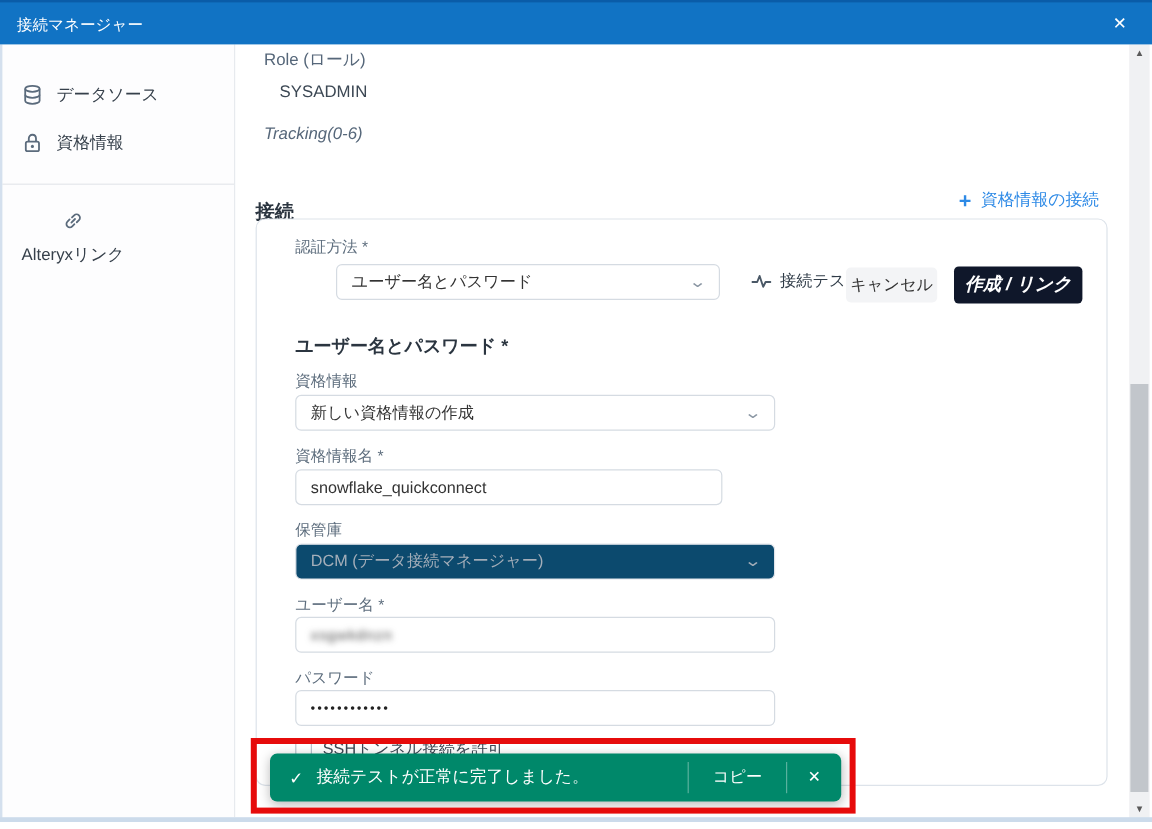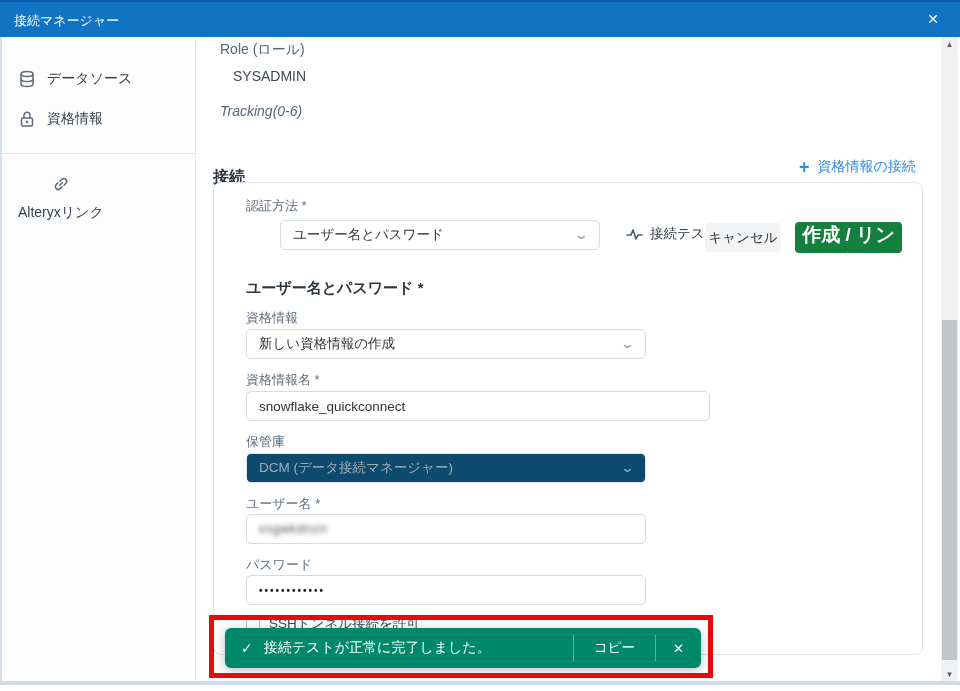--- a/index.html
+++ b/index.html
@@ -52,22 +52,22 @@
   .select.disabled { background:#0c4a6e; border-color:#e0e4ea; color:#a4aeb9; cursor:default; }
   .select.disabled .chev { color:#a4aeb9; }
 
   .obscured { filter:blur(2.5px); color:#444; font-size:12px; letter-spacing:1px; }
   .pwdots { font-size:10px; letter-spacing:2px; color:#222; font-weight:bold; }
 
   .test-btn { position:absolute; display:flex; align-items:center; gap:7px; cursor:pointer;
     font-size:13.5px; color:#2f3b47; background:none; border:none; }
   .cancel-btn { position:absolute; background:#f3f4f6; border:none; border-radius:4px;
     font-size:13.5px; color:#333; cursor:pointer; font-family:inherit; }
-  .create-btn { position:absolute; background:#15803d; border:none; border-radius:4px;
-    font-size:19px; color:#fff; cursor:pointer; font-weight:bold; font-family:inherit; }
+  .create-btn { position:absolute; background:#0f172a; border:none; border-radius:4px;
+    font-size:15px; color:#fff; cursor:pointer; font-weight:bold; font-family:inherit;font-style:italic; }
 
   .check-row { position:absolute; display:flex; align-items:center; gap:9px; }
   .check-row .box { width:14px; height:14px; border:1px solid #b9c2cc; border-radius:3px; background:#fff; }
   .check-row .clbl { font-size:13.5px; color:#3c4854; }
 
   
   .toast { position:absolute; left:225px; top:628px; width:476px; height:40px; background:#00886a;
     border-radius:6px; box-shadow:0 2px 10px rgba(0,0,0,.28); display:flex; align-items:center;
     z-index:20; color:#fff; }
   .toast .check { margin-left:16px; font-size:14px; }
@@ -159,21 +159,21 @@
 
       <span class="bold-head" style="left:32px; top:96px;">ユーザー名とパスワード *</span>
 
       <span class="f-label" style="left:32px; top:126px;">資格情報</span>
       <div class="select" style="left:32px; top:146px; width:400px;">
         <span>新しい資格情報の作成</span>
         <span class="chev">⌄</span>
       </div>
 
       <span class="f-label" style="left:32px; top:188px;">資格情報名 *</span>
-      <div class="input" style="left:32px; top:208px; width:464px;">
+      <div class="input" style="left:32px; top:208px; width:356px;">
         <span>snowflake_quickconnect</span>
       </div>
 
       <span class="f-label" style="left:32px; top:250px;">保管庫</span>
       <div class="select disabled" style="left:32px; top:270px; width:400px;">
         <span>DCM (データ接続マネージャー)</span>
         <span class="chev">⌄</span>
       </div>
 
       <span class="f-label" style="left:32px; top:312px;">ユーザー名 *</span>

